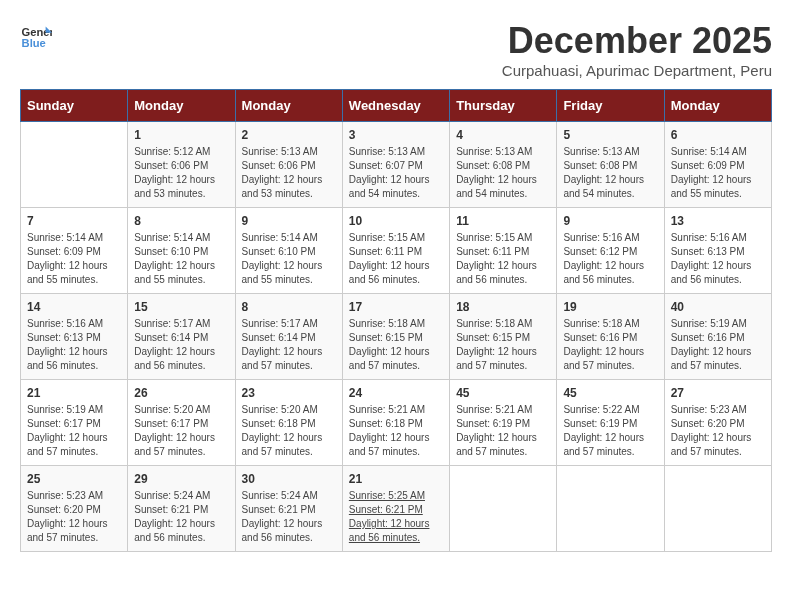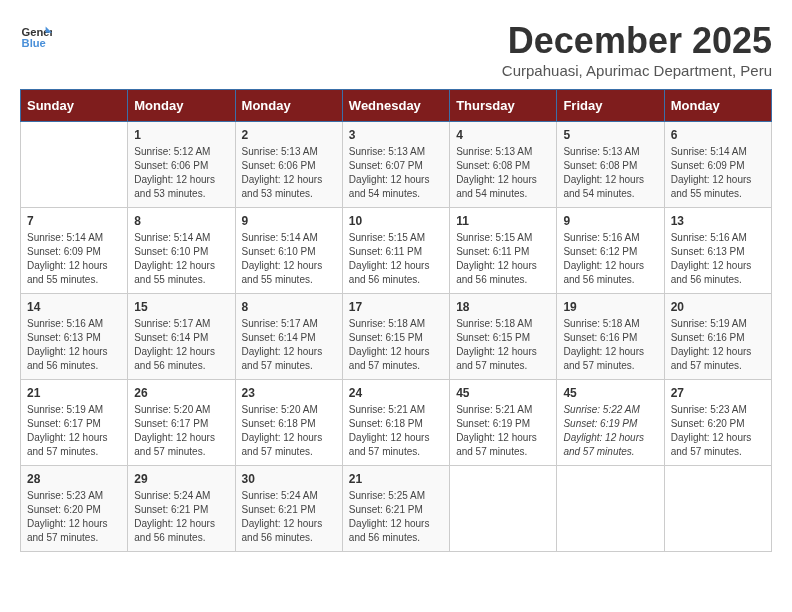--- a/index.html
+++ b/index.html
@@ -249,21 +249,21 @@
 and 57 minutes.</div>
         </td>
         <td>
           <span class="day-num">19</span>
           <div class="cell-info" style="white-space: pre-line;">Sunrise: 5:18 AM
 Sunset: 6:16 PM
 Daylight: 12 hours
 and 57 minutes.</div>
         </td>
         <td>
-          <span class="day-num">20</span>
+          <span class="day-num">40</span>
           <div class="cell-info" style="white-space: pre-line;">Sunrise: 5:19 AM
 Sunset: 6:16 PM
 Daylight: 12 hours
 and 57 minutes.</div>
         </td>
       </tr>
       <tr>
         <td>
           <span class="day-num">21</span>
           <div class="cell-info" style="white-space: pre-line;">Sunrise: 5:19 AM
@@ -294,36 +294,36 @@
         </td>
         <td>
           <span class="day-num">45</span>
           <div class="cell-info" style="white-space: pre-line;">Sunrise: 5:21 AM
 Sunset: 6:19 PM
 Daylight: 12 hours
 and 57 minutes.</div>
         </td>
         <td>
           <span class="day-num">45</span>
-          <div class="cell-info" style="white-space: pre-line; font-style: italic;">Sunrise: 5:22 AM
+          <div class="cell-info" style="white-space: pre-line;">Sunrise: 5:22 AM
 Sunset: 6:19 PM
 Daylight: 12 hours
 and 57 minutes.</div>
         </td>
         <td>
           <span class="day-num">27</span>
           <div class="cell-info" style="white-space: pre-line;">Sunrise: 5:23 AM
 Sunset: 6:20 PM
 Daylight: 12 hours
 and 57 minutes.</div>
         </td>
       </tr>
       <tr>
         <td>
-          <span class="day-num">28</span>
+          <span class="day-num">25</span>
           <div class="cell-info" style="white-space: pre-line;">Sunrise: 5:23 AM
 Sunset: 6:20 PM
 Daylight: 12 hours
 and 57 minutes.</div>
         </td>
         <td>
           <span class="day-num">29</span>
           <div class="cell-info" style="white-space: pre-line;">Sunrise: 5:24 AM
 Sunset: 6:21 PM
 Daylight: 12 hours
@@ -331,21 +331,21 @@
         </td>
         <td>
           <span class="day-num">30</span>
           <div class="cell-info" style="white-space: pre-line;">Sunrise: 5:24 AM
 Sunset: 6:21 PM
 Daylight: 12 hours
 and 56 minutes.</div>
         </td>
         <td>
           <span class="day-num">21</span>
-          <div class="cell-info" style="white-space: pre-line;">Sunrise: 5:25 AM
+          <div class="cell-info" style="white-space: pre-line; text-decoration: underline;">Sunrise: 5:25 AM
 Sunset: 6:21 PM
 Daylight: 12 hours
 and 56 minutes.</div>
         </td>
         <td class="empty-cell"></td>
         <td class="empty-cell"></td>
         <td class="empty-cell"></td>
       </tr>
     </tbody>
 </table>

